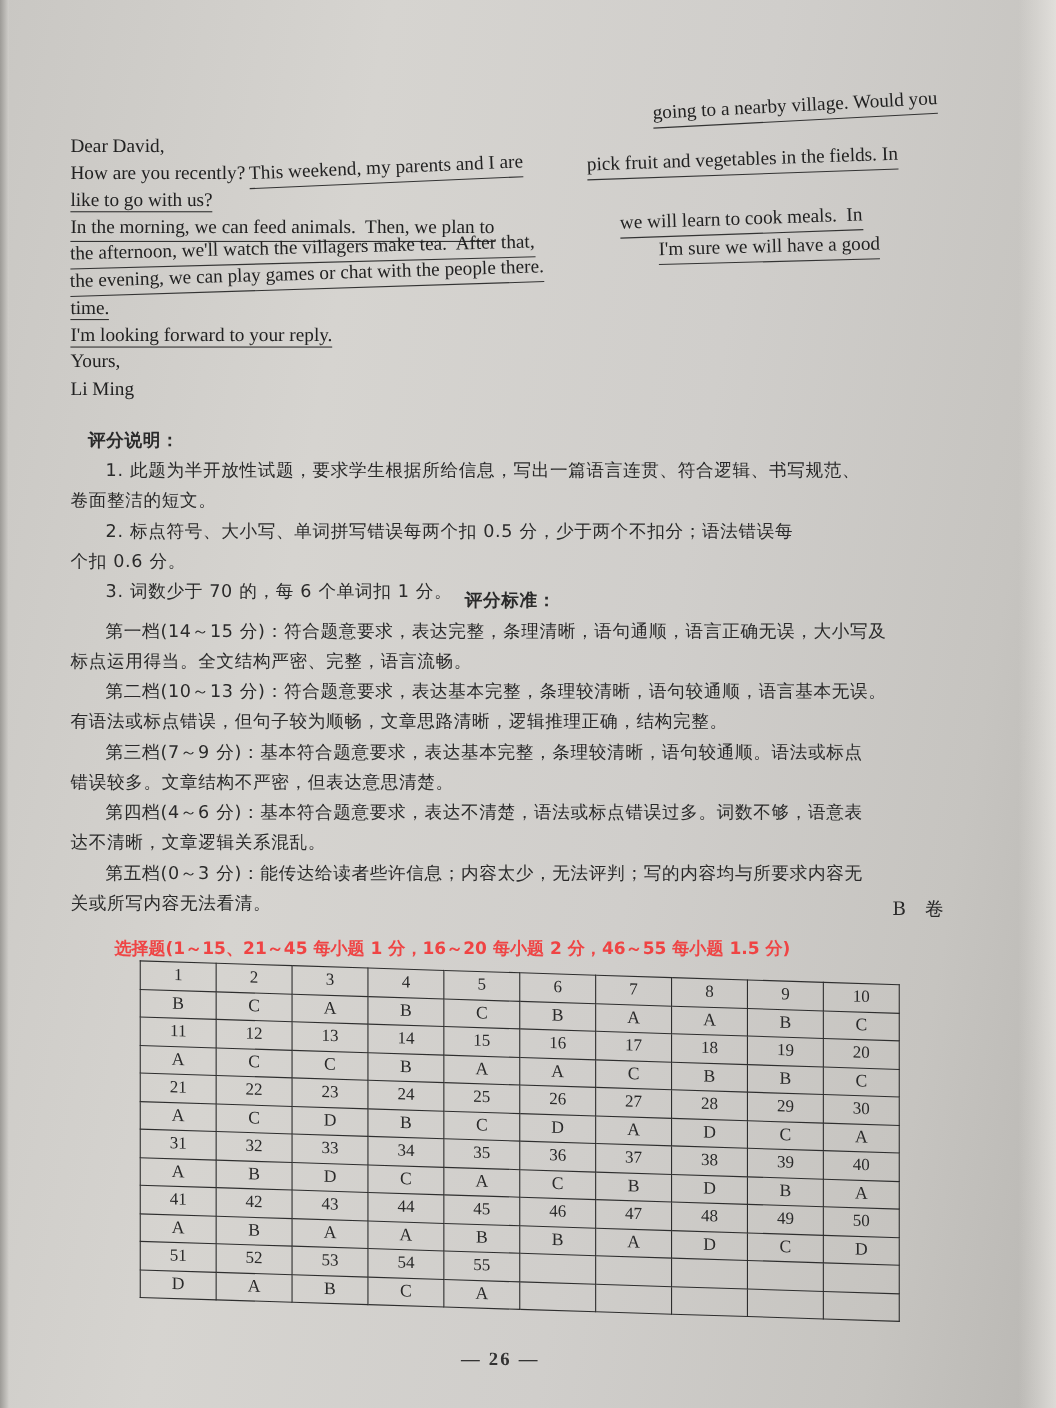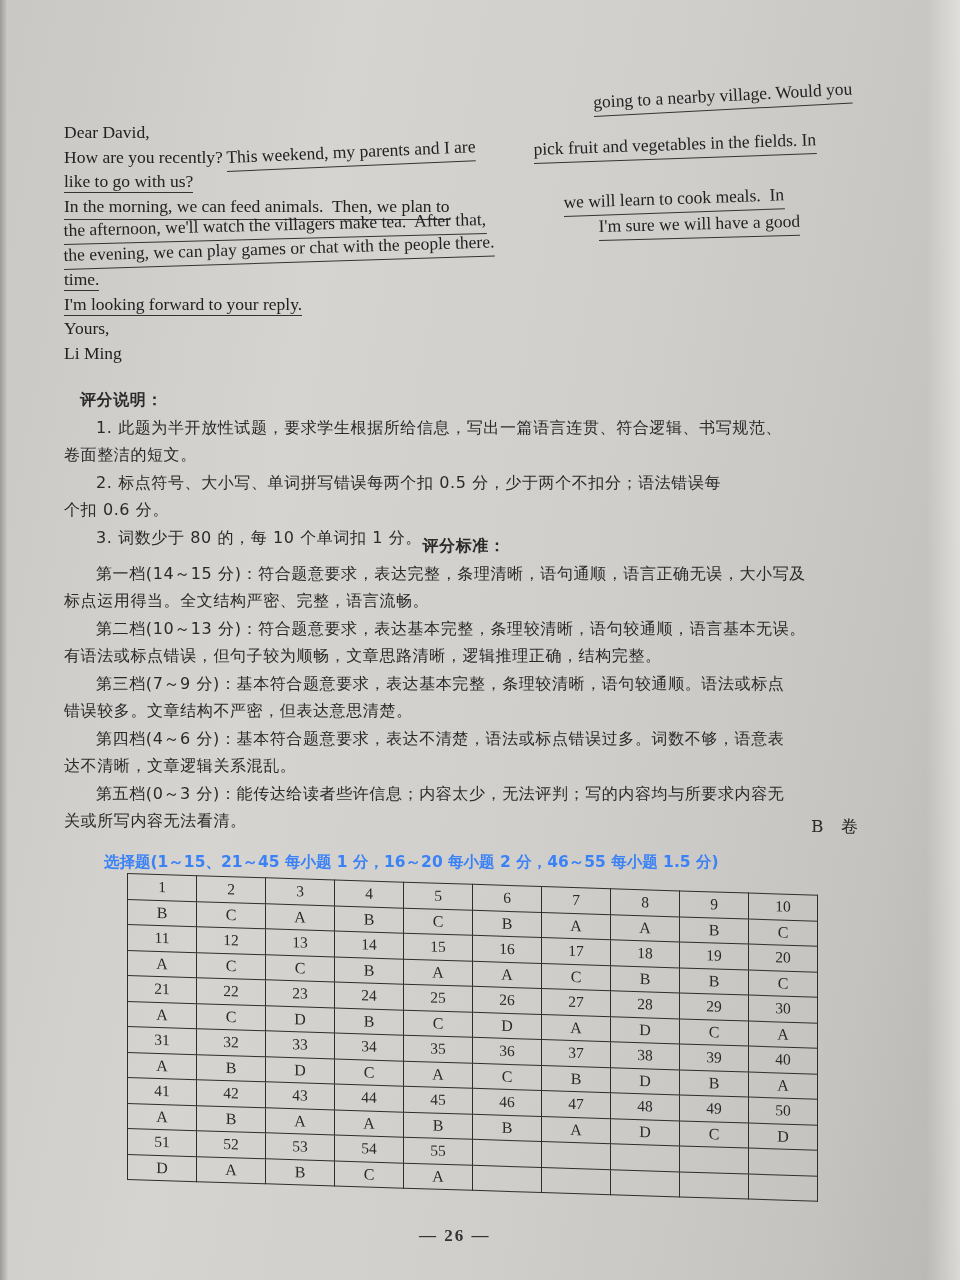--- a/index.html
+++ b/index.html
@@ -79,21 +79,21 @@
       letter-spacing: 6px;
     }
     .mc-heading {
       position: absolute;
       top: 852px;
       left: 40px;
       width: 720px;
       font-family: "DejaVu Sans", sans-serif;
       font-size: 15.5px;
       font-weight: bold;
-      color: #3b82f6;
+      color: #ef4444;
       white-space: nowrap;
     }
 
     
     .answer-table {
       position: absolute;
       top: 873px;
       left: 63px;
       border-collapse: collapse;
       font-family: "Liberation Serif", "DejaVu Serif", serif;
@@ -206,21 +206,21 @@
     <div class="line">Yours,</div>
     <div class="line">Li Ming</div>
   </div>
 
   <div class="cn" style="top:386px;">
     <p class="head-indent">评分说明：</p>
     <p class="indent">1. 此题为半开放性试题，要求学生根据所给信息，写出一篇语言连贯、符合逻辑、书写规范、</p>
     <p>卷面整洁的短文。</p>
     <p class="indent">2. 标点符号、大小写、单词拼写错误每两个扣 0.5 分，少于两个不扣分；语法错误每</p>
     <p>个扣 0.6 分。</p>
-    <p class="indent">3. 词数少于 80 的，每 10 个单词扣 1 分。</p>
+    <p class="indent">3. 词数少于 70 的，每 6 个单词扣 1 分。</p>
   </div>
 
   <div class="cn" style="top:532px;">
     <p class="head">评分标准：</p>
     <p class="indent">第一档(14～15 分)：符合题意要求，表达完整，条理清晰，语句通顺，语言正确无误，大小写及</p>
     <p>标点运用得当。全文结构严密、完整，语言流畅。</p>
     <p class="indent">第二档(10～13 分)：符合题意要求，表达基本完整，条理较清晰，语句较通顺，语言基本无误。</p>
     <p>有语法或标点错误，但句子较为顺畅，文章思路清晰，逻辑推理正确，结构完整。</p>
     <p class="indent">第三档(7～9 分)：基本符合题意要求，表达基本完整，条理较清晰，语句较通顺。语法或标点</p>
     <p>错误较多。文章结构不严密，但表达意思清楚。</p>

